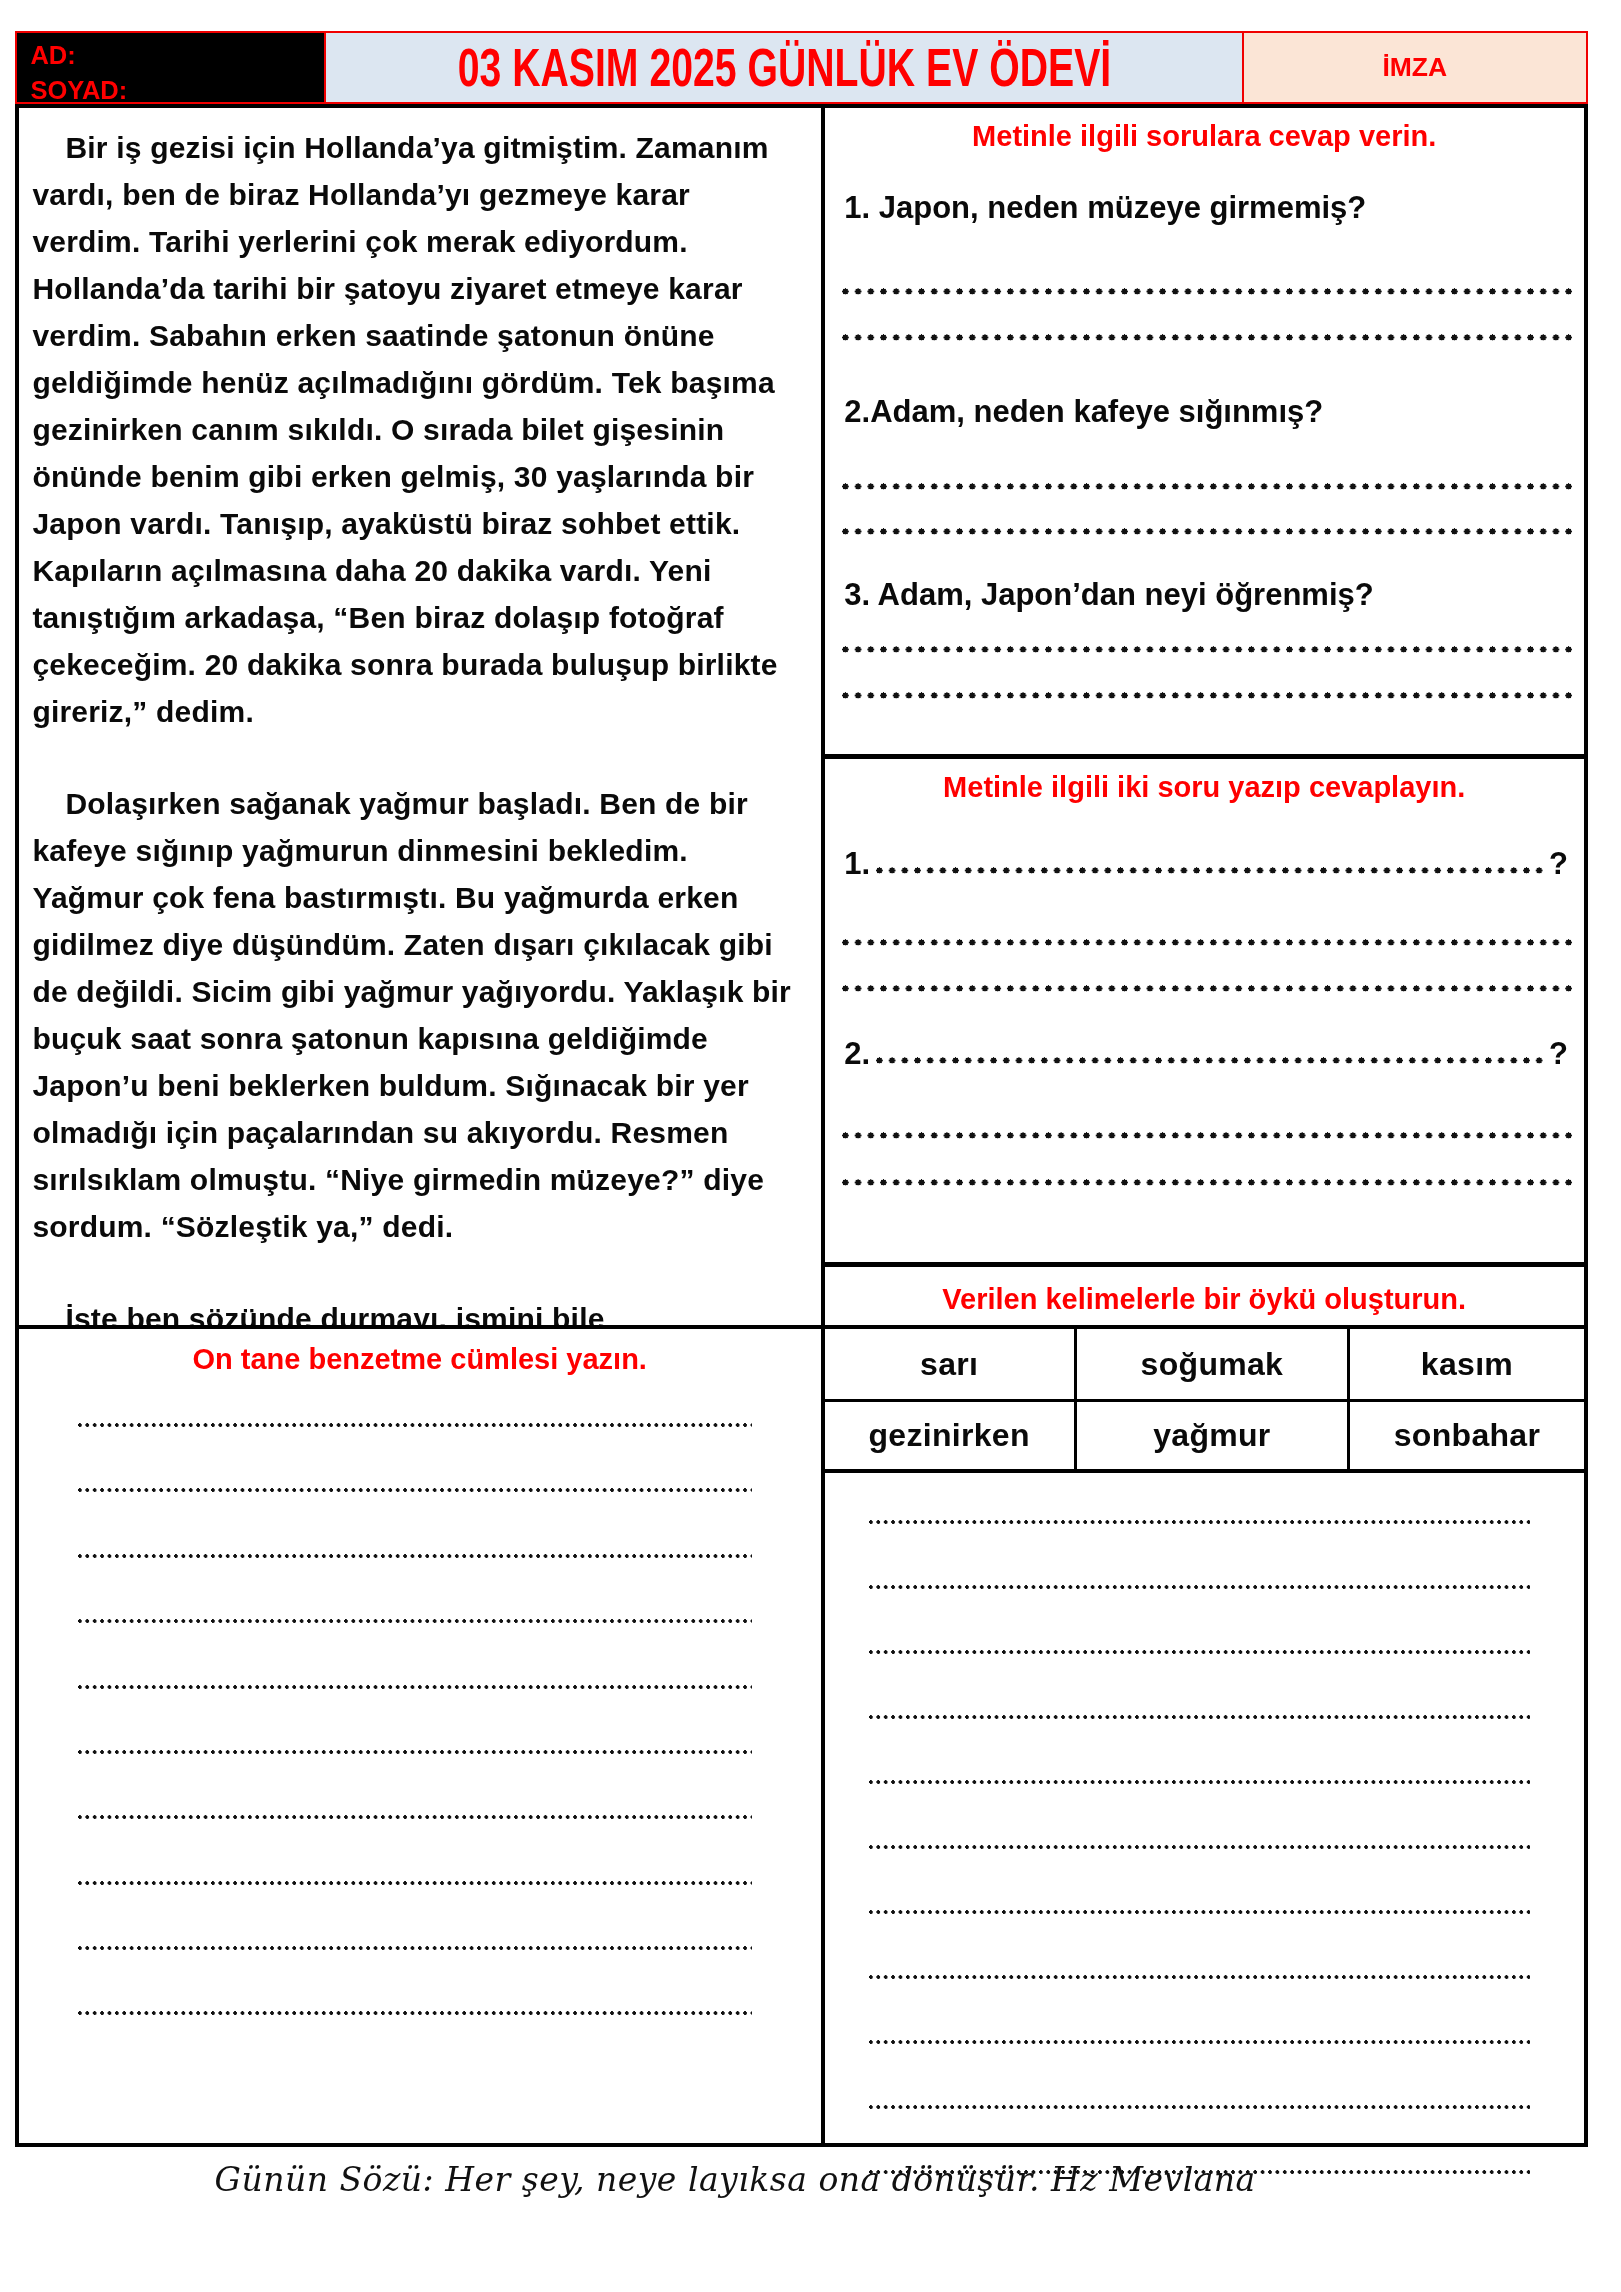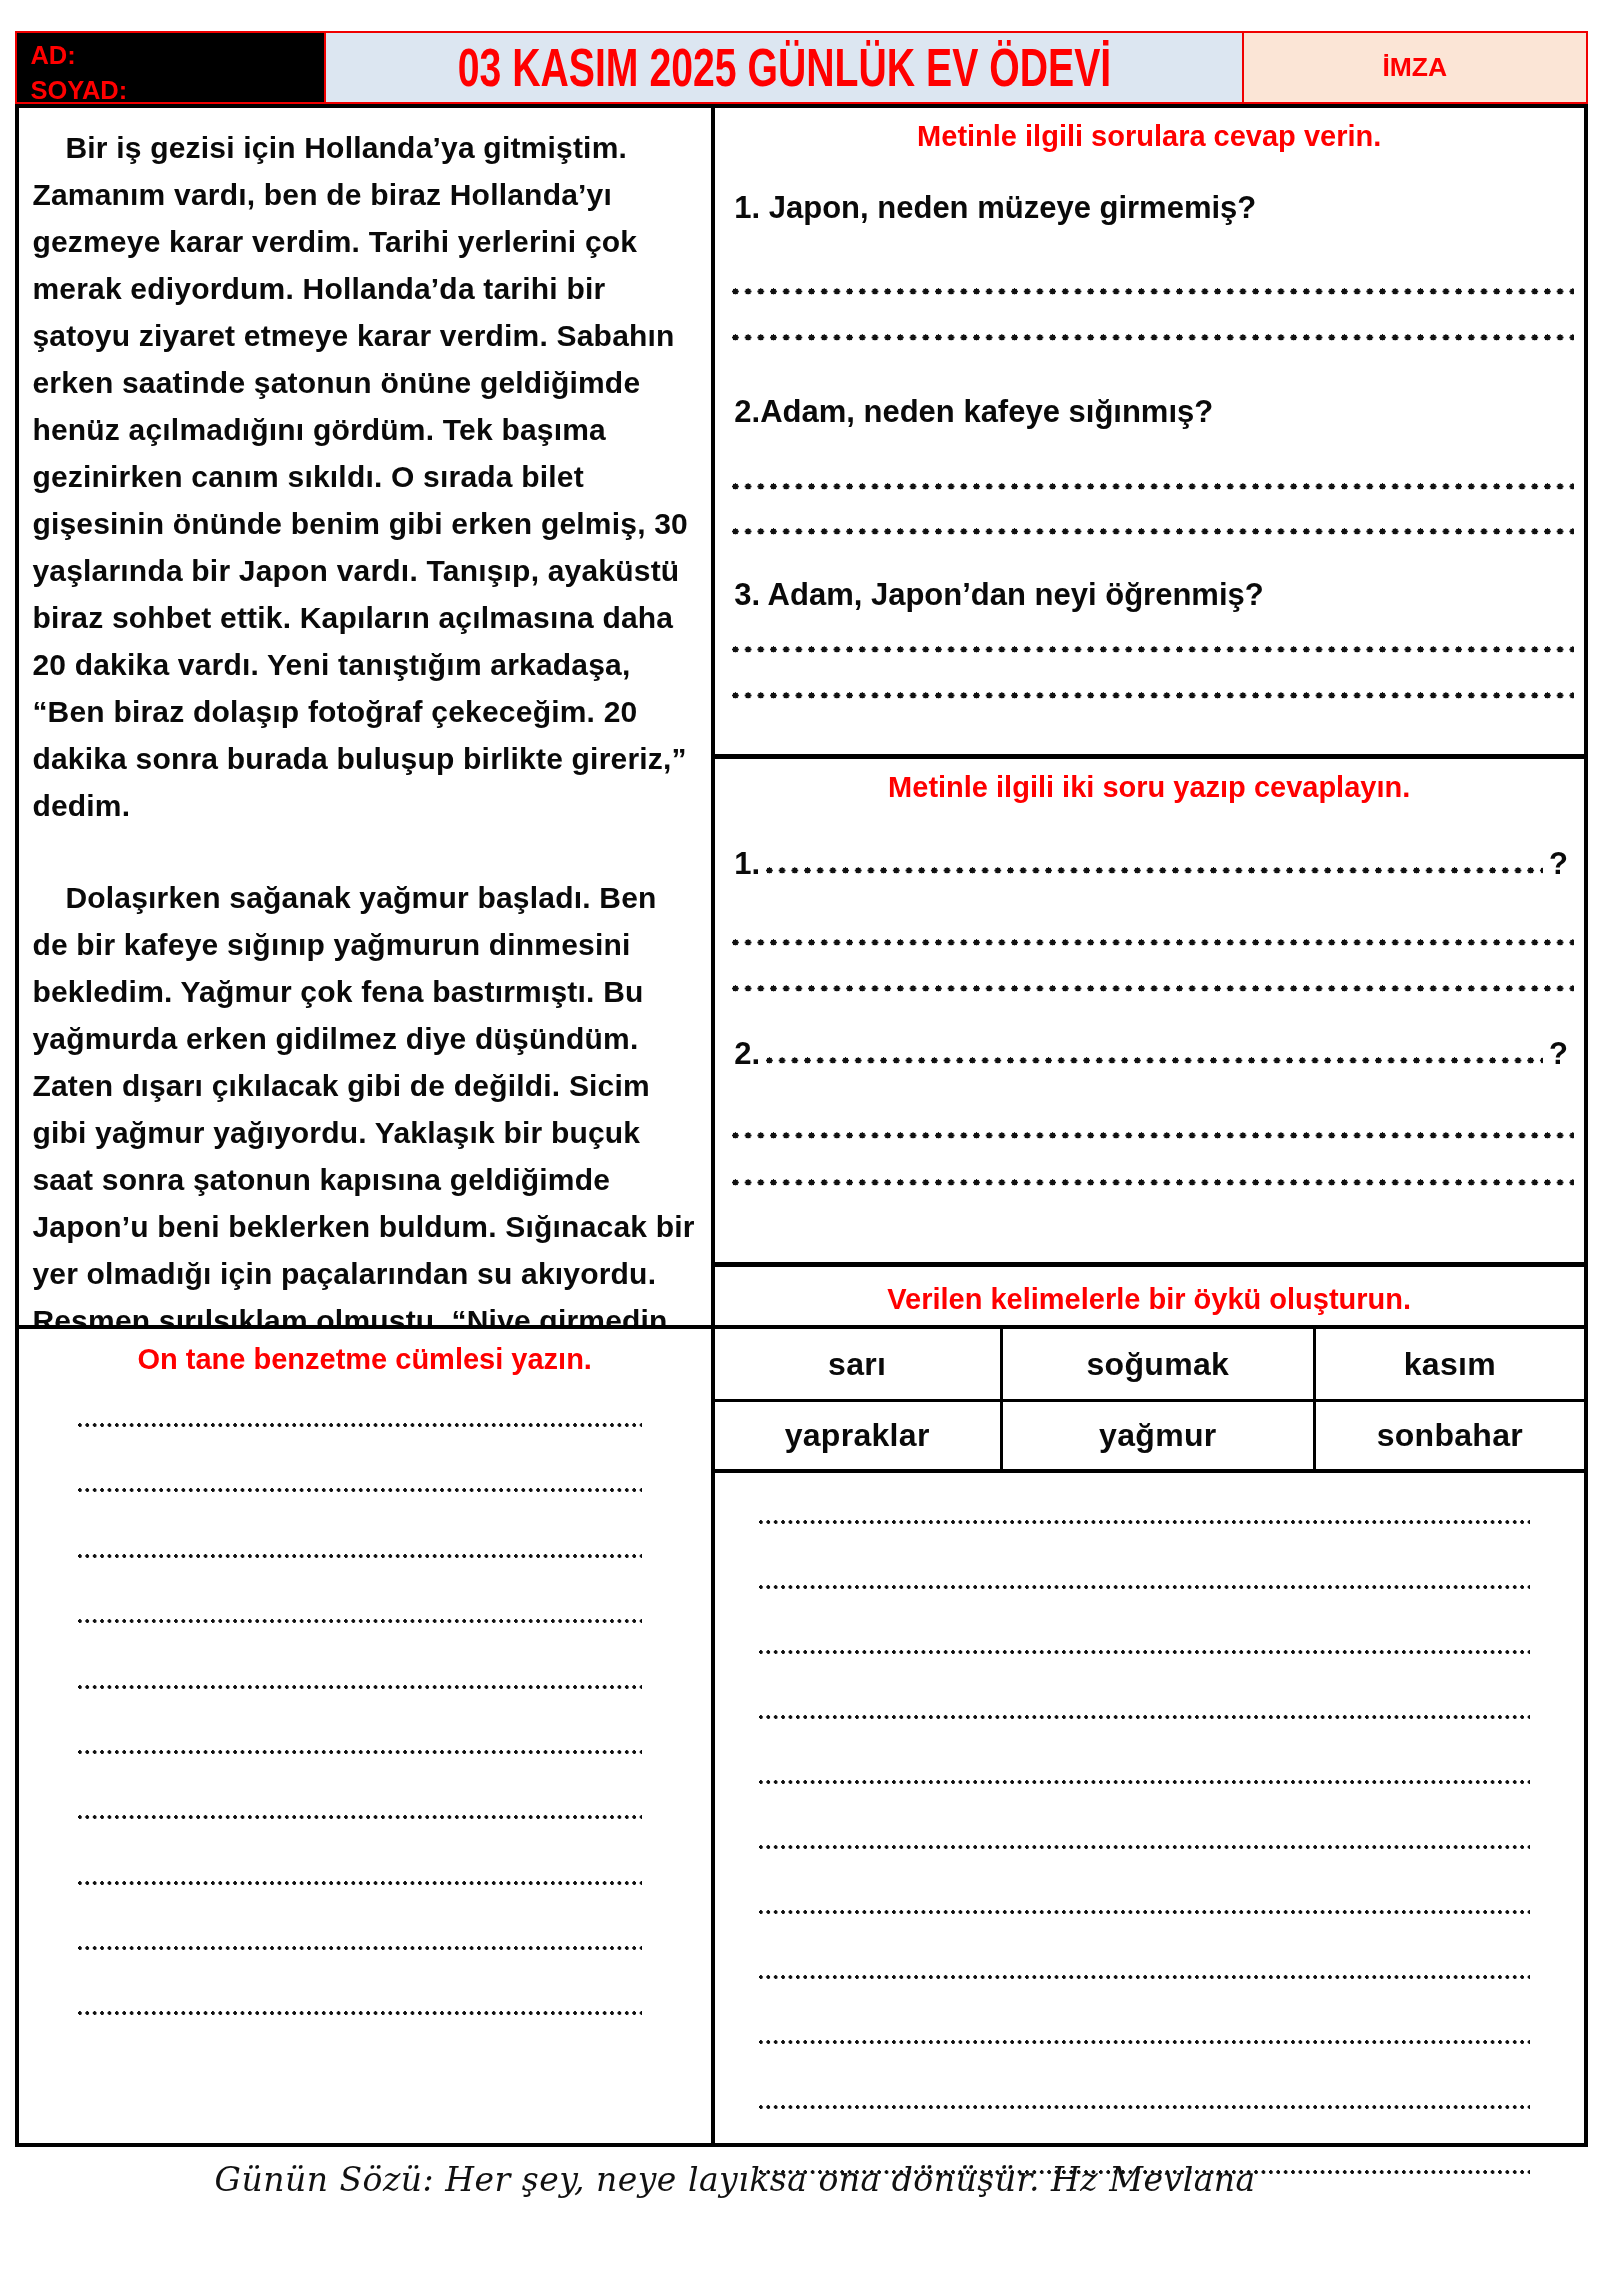--- a/index.html
+++ b/index.html
@@ -9,21 +9,21 @@
   }
   
   .header { position:absolute; left:14.7px; top:31px; width:1573px; height:73px; display:flex; }
   .hcell { box-sizing:border-box; border:2.9px solid #f00000; overflow:hidden; }
   .hcell.name { width:312px; background:#000000; padding:4.9px 0 0 13.7px; color:#ff0000; font-weight:bold; font-size:25.5px; line-height:35px; }
   .hcell.titlec { width:921px; margin-left:-2.9px; background:#dce6f1; display:flex; align-items:center; justify-content:center; }
   .title-text { display:inline-block; transform:scale(0.80,1.08); color:#ff0000; font-weight:bold; font-size:49px; letter-spacing:0px; white-space:nowrap; }
   .hcell.imza { flex:1; margin-left:-2.9px; background:#fbe5d6; display:flex; align-items:center; justify-content:center; color:#ff0000; font-weight:bold; font-size:26.5px; }
   
   .content { position:absolute; left:14.7px; top:104px; width:1573px; height:2043px; box-sizing:border-box; border:4.9px solid #000; display:flex; background:#fff; }
-  .col-left { width:696px; box-sizing:border-box; border-right:4.9px solid #000; display:flex; flex-direction:column; }
+  .col-left { width:806px; box-sizing:border-box; border-right:4.9px solid #000; display:flex; flex-direction:column; }
   .col-right { flex:1; display:flex; flex-direction:column; position:relative;gap:44px; }
   
   .story { height:1217px; box-sizing:border-box; padding:15.7px 15.7px 0 13.7px; overflow:hidden; }
   .story p { margin:0 0 45px 0; font-weight:bold; font-size:30px; line-height:47px; text-indent:33px; letter-spacing:0.2px; }
   .quote-box { height:92px; box-sizing:border-box; border-top:4.9px solid #000; display:flex; align-items:center; justify-content:center; }
   .simile-box { flex:1; box-sizing:border-box; border-top:4.9px solid #000; position:relative;padding-left:24px; }
   .red-title { color:#ff0000; font-weight:bold; font-size:29px; line-height:35px; text-align:center; }
   .abs-title { position:absolute; left:0; right:0; }
   
   .sec { position:relative; box-sizing:border-box; }
@@ -130,21 +130,21 @@
         <div class="dot" style="top:373px"></div>
         <div class="dot" style="top:420px"></div>
       </div>
 
       <div class="sec sec-c">
         <div class="red-title abs-title" style="top:14.7px">Verilen kelimelerle bir öykü oluşturun.</div>
         <div class="word-table">
           <div class="wc c1 r1">sarı</div>
           <div class="wc c2 r1">soğumak</div>
           <div class="wc c3 r1">kasım</div>
-          <div class="wc c1 r2">yapraklar</div>
+          <div class="wc c1 r2">gezinirken</div>
           <div class="wc c2 r2">yağmur</div>
           <div class="wc c3 r2">sonbahar</div>
         </div>
         <div class="rep">
             <div class="dot-fine rc" style="top: 253px;"></div>
             <div class="dot-fine rc" style="top: 318px;"></div>
             <div class="dot-fine rc" style="top: 383px;"></div>
             <div class="dot-fine rc" style="top: 448px;"></div>
             <div class="dot-fine rc" style="top: 513px;"></div>
             <div class="dot-fine rc" style="top: 578px;"></div>

